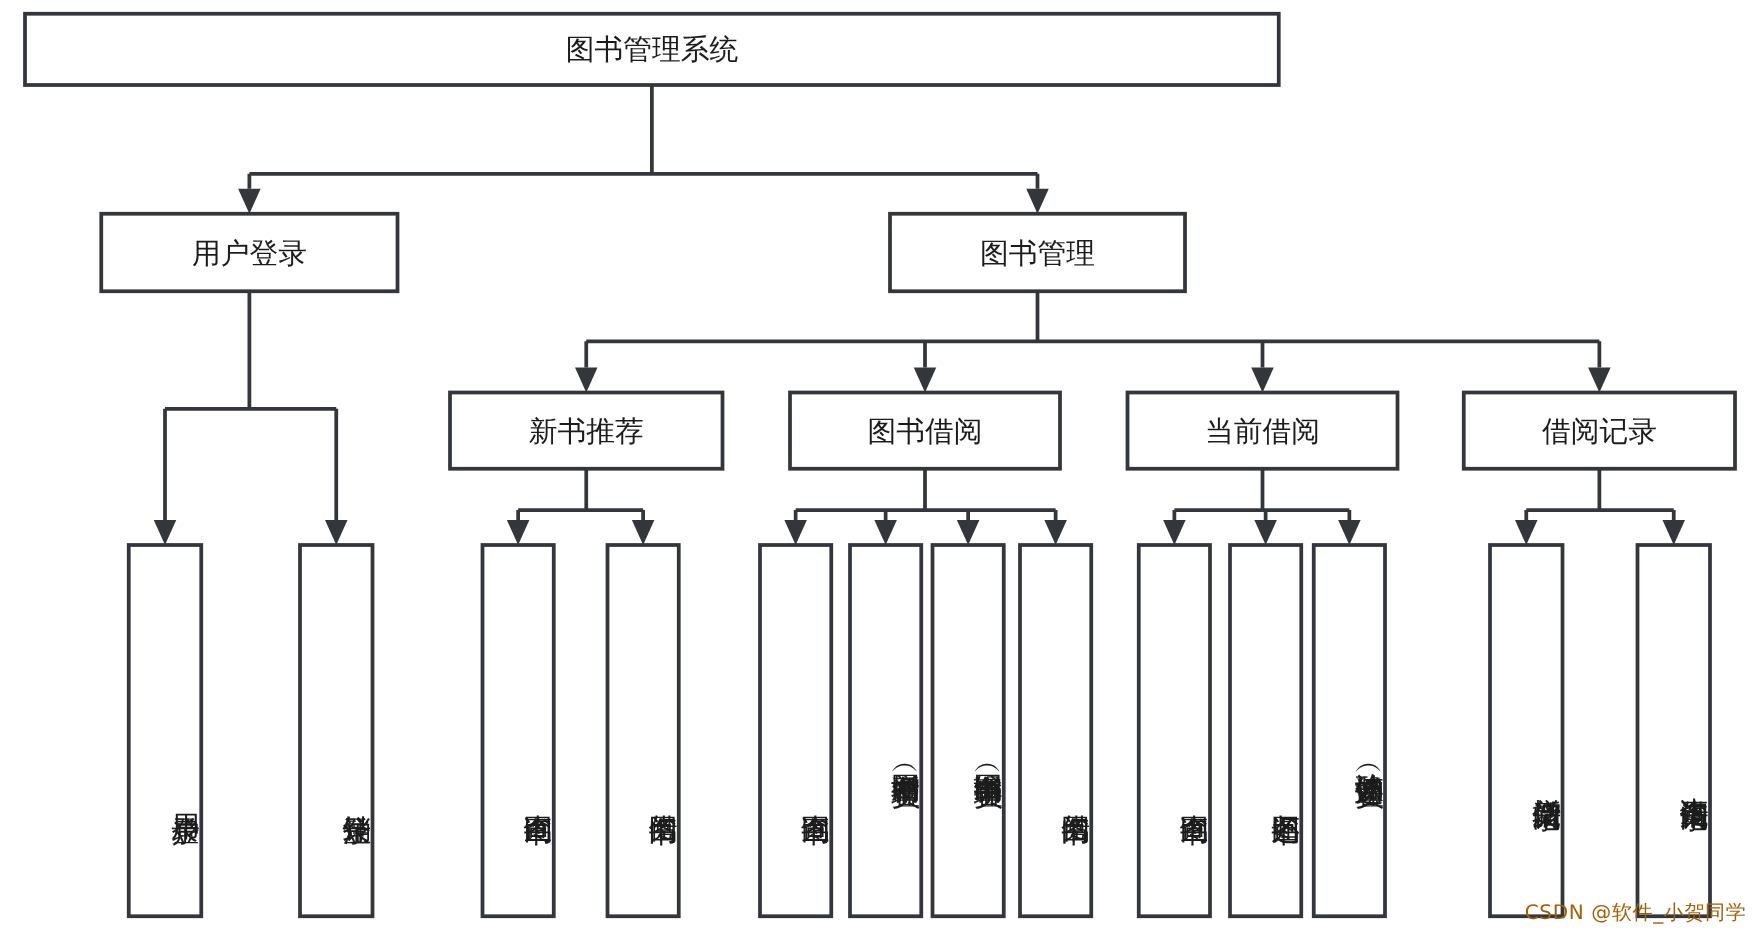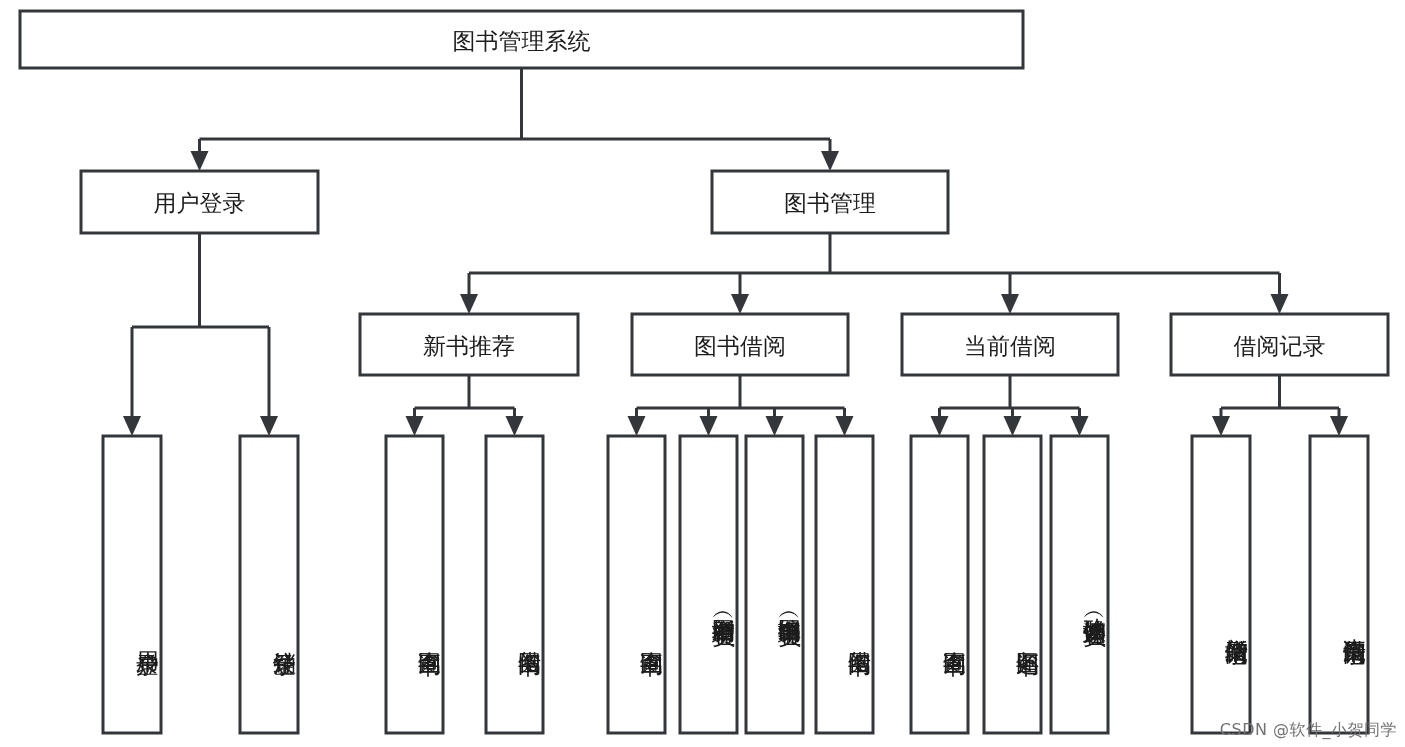--- a/index.html
+++ b/index.html
@@ -59,21 +59,21 @@
     letter-spacing: 1px;
     white-space: nowrap;
     text-align: left;
     pointer-events: none;
   }
   .watermark {
     position: absolute;
     right: 8px;
     bottom: 6px;
     font-size: 16px;
-    color: #737373;
+    color: #a16207;
     font-family: "DejaVu Sans", "Liberation Sans", sans-serif;
     letter-spacing: 0.5px;
     white-space: nowrap;
   }
 </style>
 </head>
 <body>
 
 <div id="diagram-root">
   <svg class="diagram-canvas" viewBox="0 0 1405 747">

